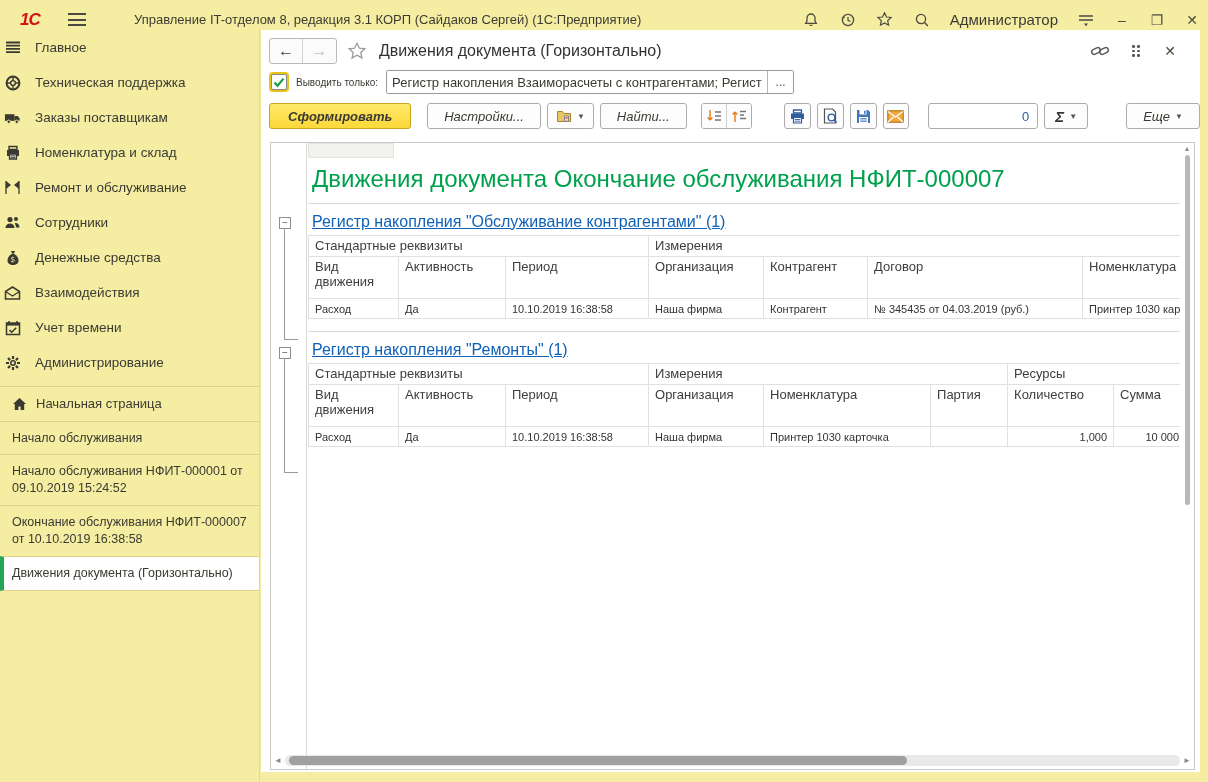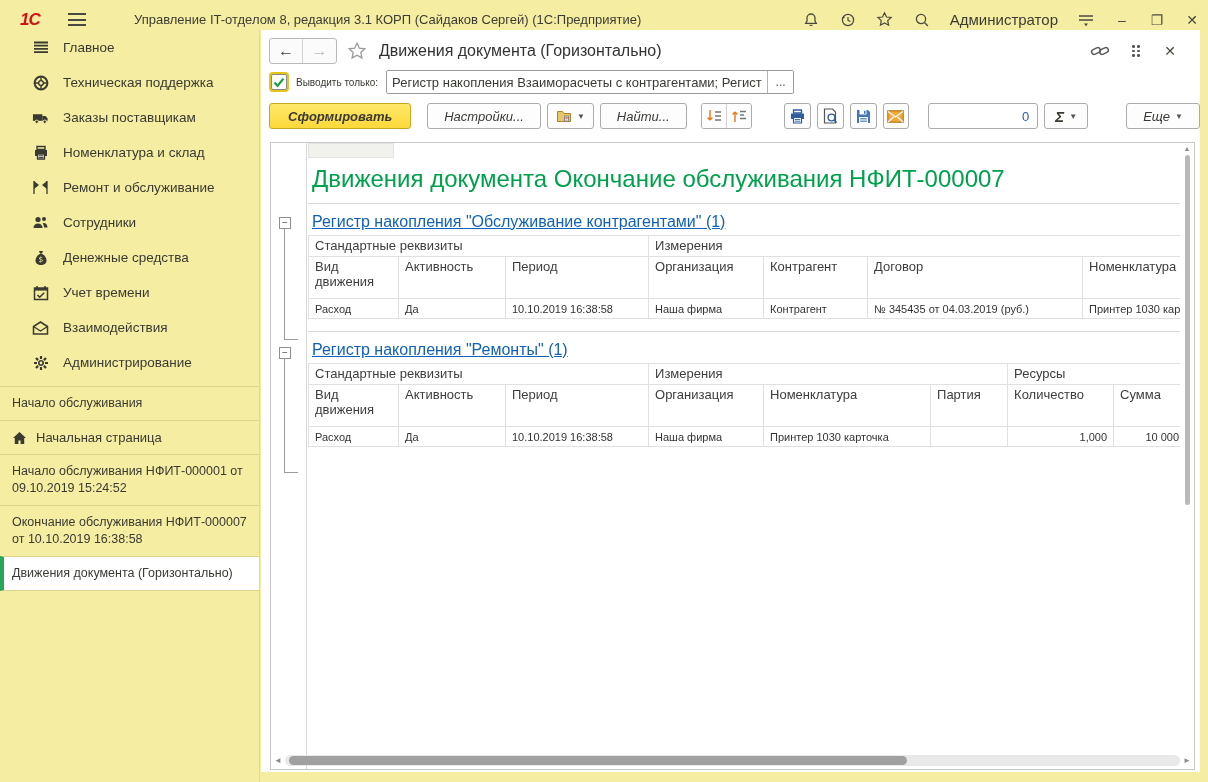--- a/index.html
+++ b/index.html
@@ -15,21 +15,21 @@
   .burger { width:18px; height:13px; margin-left:14px; display:flex; flex-direction:column; justify-content:space-between; cursor:pointer;}
   .burger i { display:block; height:2px; background:#4a4a40; }
   .tb-title { margin-left:48px; font-size:13px; color:#3c3c34; white-space:nowrap; }
   .tb-right { margin-left:auto; display:flex; align-items:center; gap:19px; padding-right:16px; }
   .tb-ic { width:18px; height:18px; display:flex; align-items:center; justify-content:center; cursor:pointer; }
   .tb-user { font-size:15px; color:#3c3c34; }
   .winbtn { font-size:14px; color:#4a4a40; width:16px; text-align:center; cursor:pointer; }
 
   
   .sidebar { position:absolute; left:0; top:30px; width:260px; height:752px; background:#f5eda2; border-right:1px solid #e4d98e;}
-  .side-item { height:35px; display:flex; align-items:center; padding-left:32px; gap:14px; font-size:13.5px; cursor:pointer; }
+  .side-item { height:35px; display:flex; align-items:center; padding-left:4px; gap:14px; font-size:13.5px; cursor:pointer; }
   .side-item .ic { width:17px; height:17px; flex:0 0 17px; display:flex; align-items:center; justify-content:center;}
   .tabs { margin-top:6px; }
   .tab { border-top:1px solid #ddd28c; padding:8px 10px 8px 12px; font-size:12.5px; line-height:1.35;
     cursor:pointer; color:#3a3a33; }
   .tab.home { display:flex; align-items:center; gap:9px; font-size:13px; }
   .tab.active { background:#ffffff; border-left:4px solid #26a657; padding-left:8px; border-bottom:1px solid #ddd28c;}
 
   
   .main { position:absolute; left:261px; top:30px; width:939px; height:742px; background:#ffffff; }
   .edge-right { position:absolute; right:0; top:30px; width:8px; height:752px; background:#f5eda2; }
@@ -220,63 +220,63 @@
         <svg width="16" height="16" viewBox="0 0 16 16">
           <path d="M6 1h4l-1 2.5H7z" fill="#3a3a32"></path>
           <path d="M8 3.5C4.5 5 2.5 7.5 2.5 10.5 2.5 13.5 5 15 8 15s5.5-1.5 5.5-4.5C13.5 7.5 11.5 5 8 3.5z" fill="#3a3a32"></path>
           <text x="8" y="12.2" font-size="7.5" fill="#f5eda2" text-anchor="middle" font-family="DejaVu Sans">$</text>
         </svg>
       </span>
     <span>Денежные средства</span>
   </div>
   <div class="side-item">
     <span class="ic">
+        <svg width="17" height="14" viewBox="0 0 17 14">
+          <path d="M1.5 5.5L8.5 1l7 4.5V13h-14z" fill="none" stroke="#3a3a32" stroke-width="1.5"></path>
+          <path d="M1.5 5.5l7 4.5 7-4.5" fill="none" stroke="#3a3a32" stroke-width="1.3"></path>
+        </svg>
+      </span>
+    <span>Взаимодействия</span>
+  </div>
+  <div class="side-item">
+    <span class="ic">
         <svg width="16" height="16" viewBox="0 0 16 16">
           <path d="M1.5 3h13v11.5h-13z" fill="none" stroke="#3a3a32" stroke-width="1.5"></path>
           <path d="M1.5 3h13v2.6h-13z" fill="#3a3a32"></path>
           <path d="M4 1v3M12 1v3" stroke="#3a3a32" stroke-width="1.5"></path>
           <path d="M4.5 10l2.2 2.2 4.5-4.5" fill="none" stroke="#3a3a32" stroke-width="1.6"></path>
         </svg>
       </span>
     <span>Учет времени</span>
-  </div>
-  <div class="side-item">
-    <span class="ic">
-        <svg width="17" height="14" viewBox="0 0 17 14">
-          <path d="M1.5 5.5L8.5 1l7 4.5V13h-14z" fill="none" stroke="#3a3a32" stroke-width="1.5"></path>
-          <path d="M1.5 5.5l7 4.5 7-4.5" fill="none" stroke="#3a3a32" stroke-width="1.3"></path>
-        </svg>
-      </span>
-    <span>Взаимодействия</span>
   </div>
   <div class="side-item">
     <span class="ic">
         <svg width="16" height="16" viewBox="0 0 16 16">
           <g fill="#3a3a32">
             <circle cx="8" cy="8" r="3"></circle>
             <g stroke="#3a3a32" stroke-width="2.2">
               <path d="M8 1v3M8 12v3M1 8h3M12 8h3M3 3l2.1 2.1M10.9 10.9L13 13M13 3l-2.1 2.1M5.1 10.9L3 13"></path>
             </g>
           </g>
           <circle cx="8" cy="8" r="1.4" fill="#f5eda2"></circle>
         </svg>
       </span>
     <span>Администрирование</span>
   </div>
 
   <div class="tabs">
-    <div class="tab">Начало обслуживания</div>
     <div class="tab home">
       <span>
           <svg width="15" height="14" viewBox="0 0 15 14">
             <path d="M7.5 1L1 7h1.8v6h3.6V9.5h2.2V13h3.6V7H14z" fill="#3a3a32"></path>
           </svg>
         </span>
       <span>Начальная страница</span>
     </div>
+    <div class="tab">Начало обслуживания</div>
     <div class="tab">Начало обслуживания НФИТ-000001 от 09.10.2019 15:24:52</div>
     <div class="tab">Окончание обслуживания НФИТ-000007 от 10.10.2019 16:38:58</div>
     <div class="tab active">Движения документа (Горизонтально)</div>
   </div>
 </div>
 
 <div class="main">
 
   <div class="chead">
     <div class="navpair">

